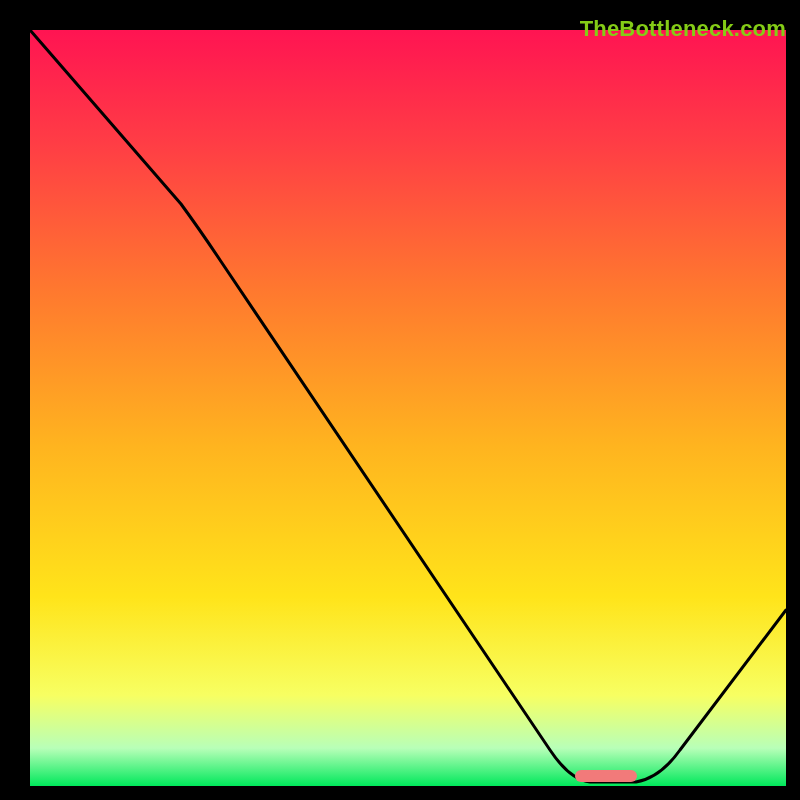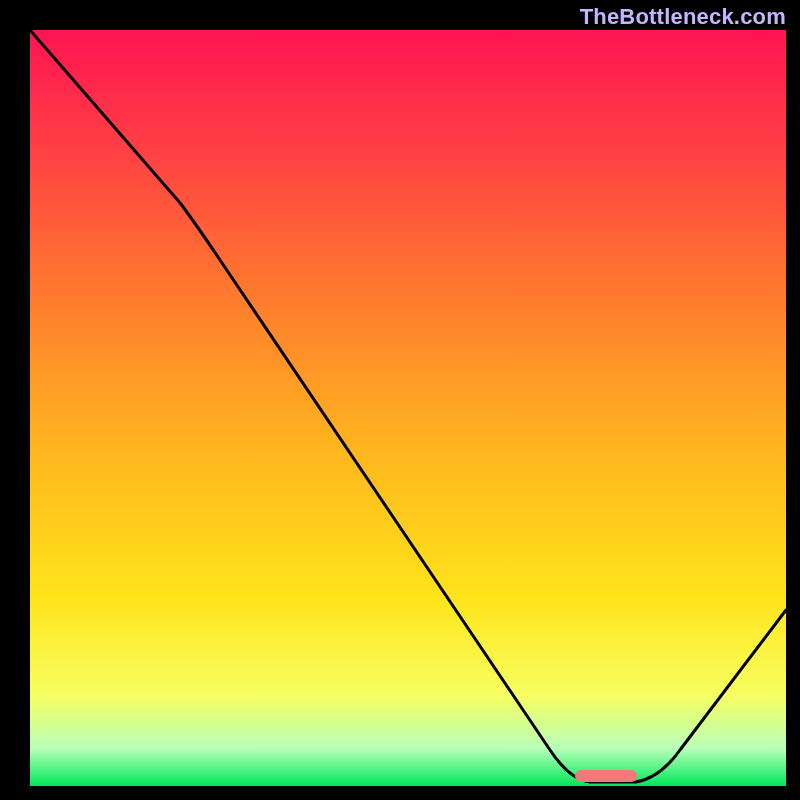--- a/index.html
+++ b/index.html
@@ -11,25 +11,25 @@
     font-family: Arial, Helvetica, sans-serif;
   }
   .frame {
     position: relative;
     width: 800px;
     height: 800px;
     background: #000000;
   }
   .watermark {
     position: absolute;
-    top: 4px;
+    top: 16px;
     right: 14px;
     font-size: 22px;
     font-weight: 600;
-    color: #c4b5fd;
+    color: #84cc16;
     letter-spacing: 0.2px;
     z-index: 20;
   }
   .plot {
     position: absolute;
     left: 30px;
     top: 30px;
     width: 756px;
     height: 756px;
     background: linear-gradient(

